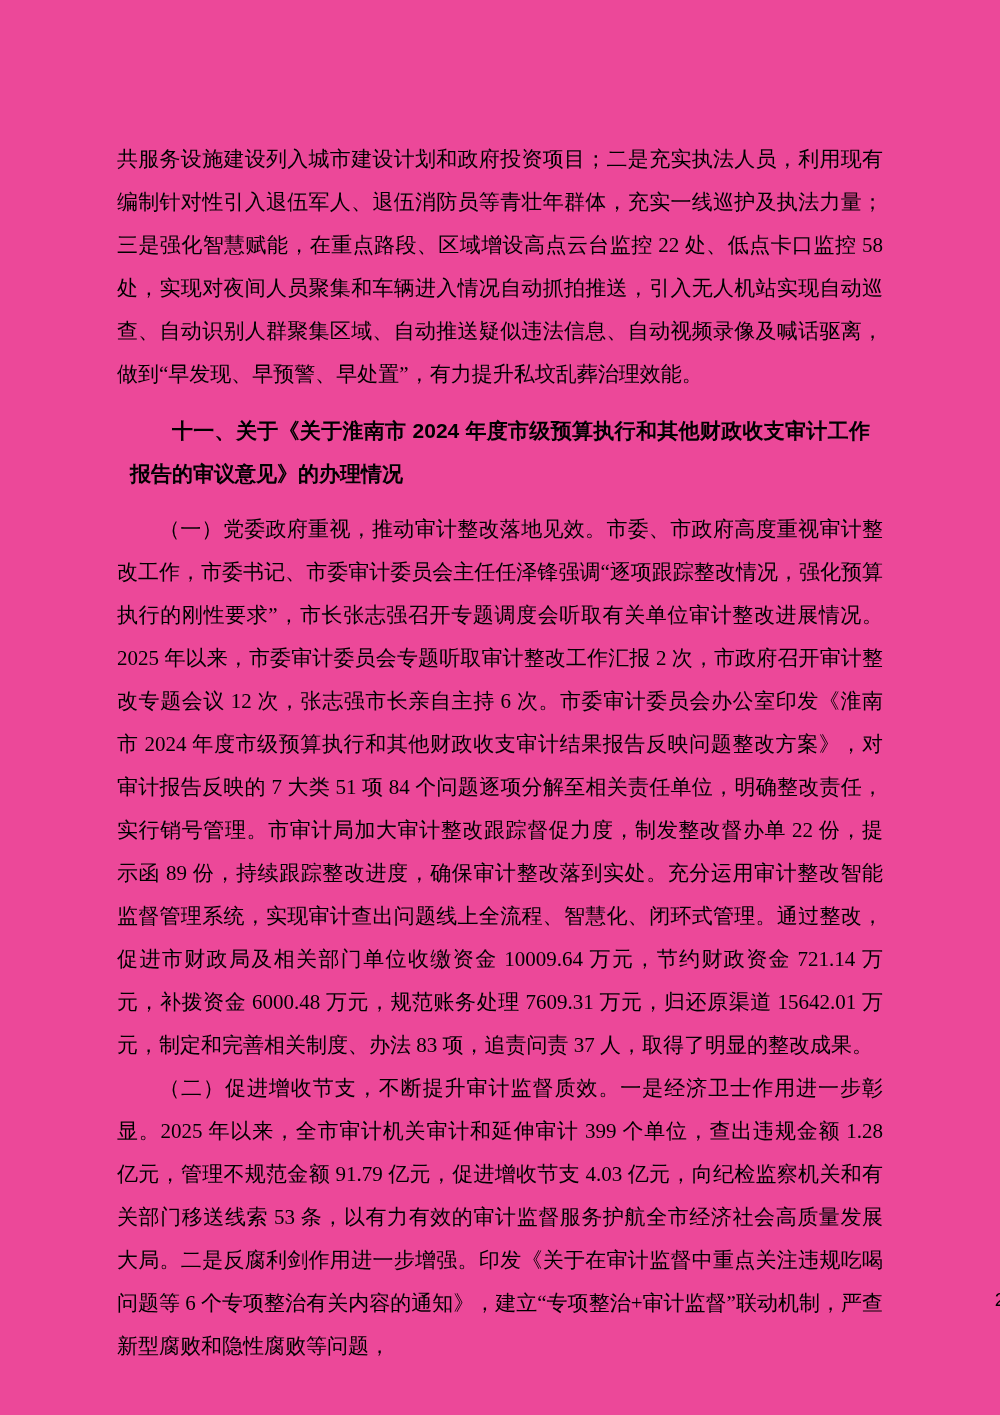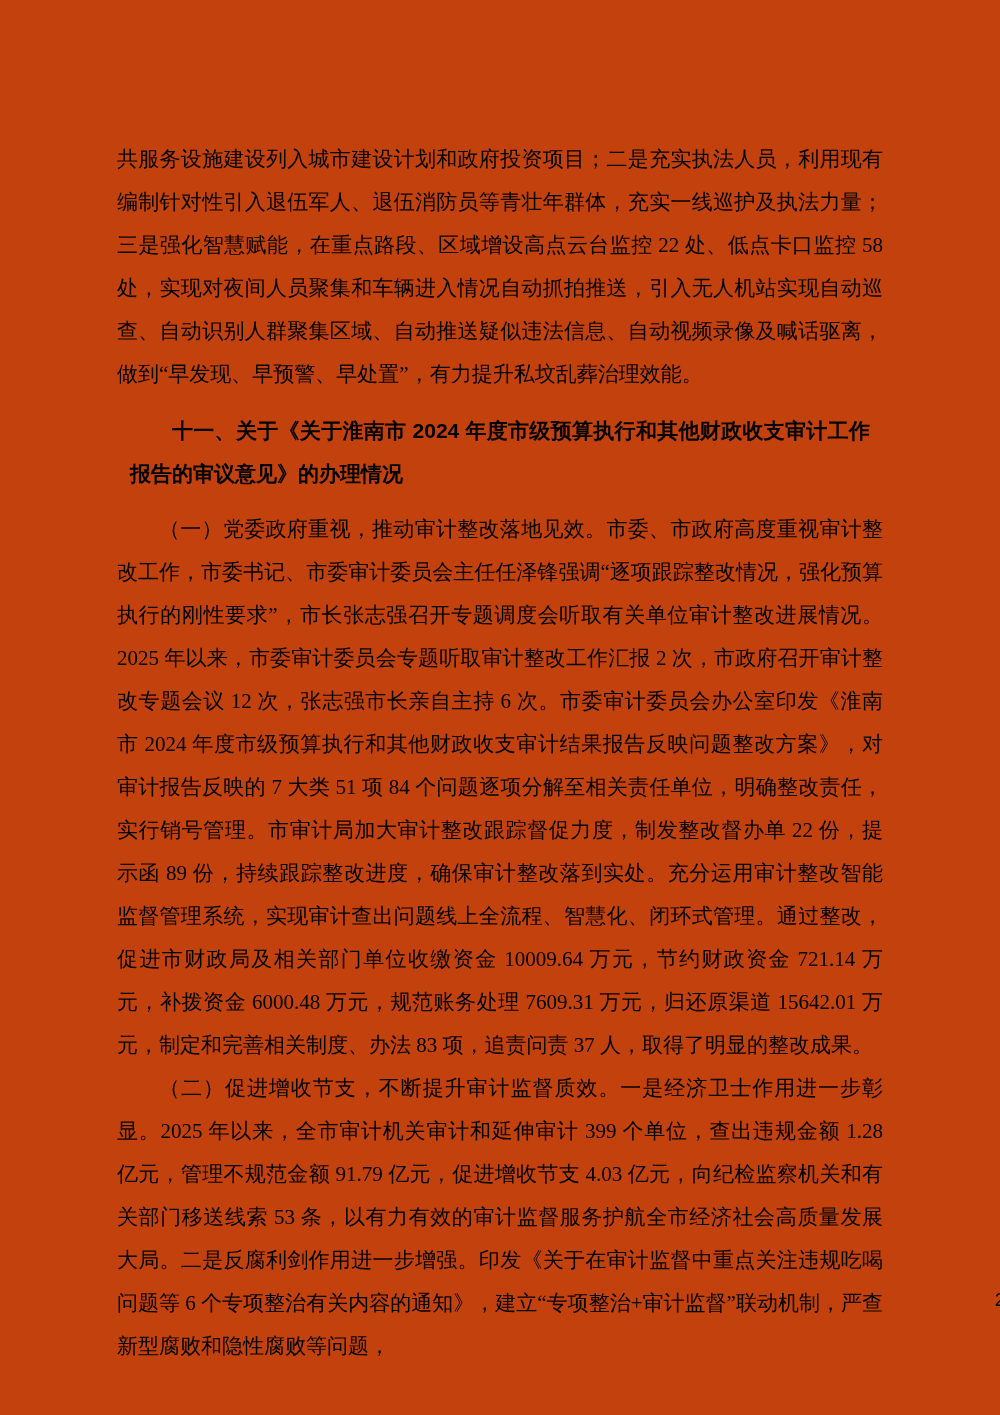--- a/index.html
+++ b/index.html
@@ -5,21 +5,21 @@
   html, body {
     margin: 0;
     padding: 0;
     background: #ffffff;
   }
   .page {
     position: relative;
     width: 1000px;
     height: 1415px;
     margin: 0 auto;
-    background: #c2410c;
+    background: #ec4899;
     color: #000000;
     font-family: "Liberation Serif", "DejaVu Serif", serif;
     overflow: hidden;
     box-sizing: border-box;
   }
   .body-text {
     position: absolute;
     left: 117px;
     top: 138px;
     width: 766px;

